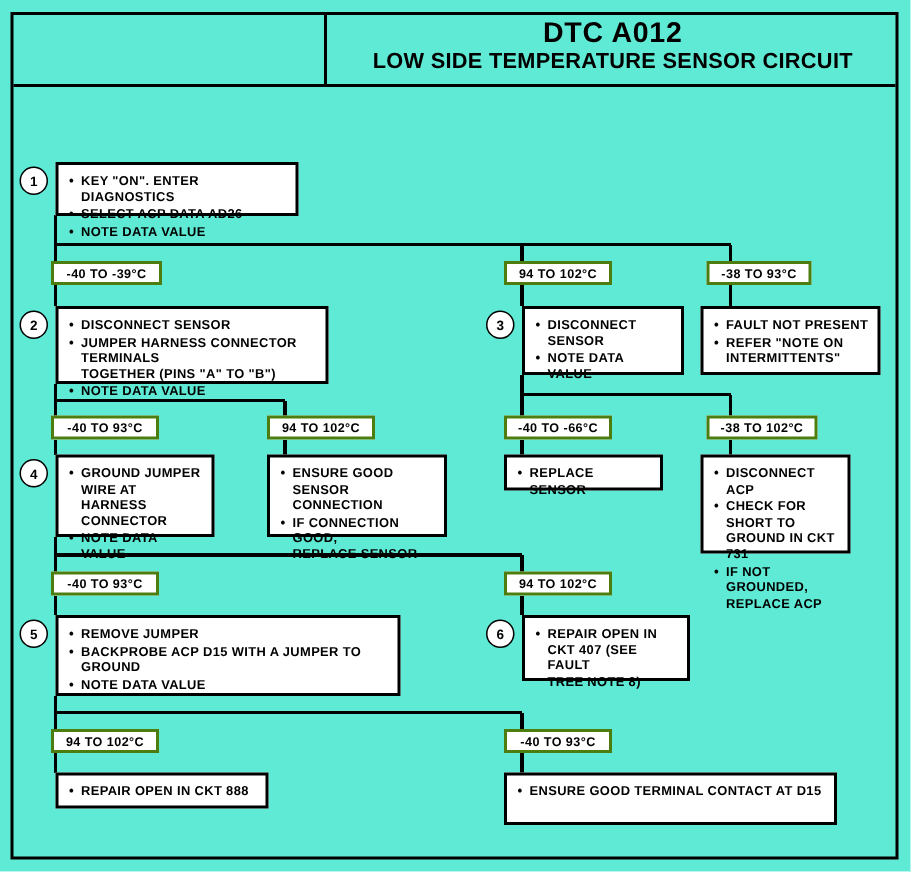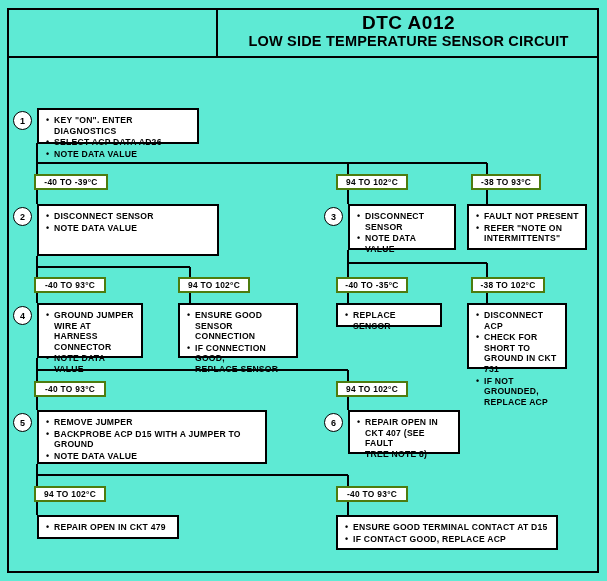--- a/index.html
+++ b/index.html
@@ -195,20 +195,22 @@
   </div>
 
   <div class="range" style="position:absolute; left:34px; top:174px; width:74px;">-40 TO -39°C</div>
   <div class="range" style="position:absolute; left:336px; top:174px; width:72px;">94 TO 102°C</div>
   <div class="range" style="position:absolute; left:471px; top:174px; width:70px;">-38 TO 93°C</div>
 
   <div class="step" style="left:13px; top:207px;">2</div>
   <div class="box action" style="left:37px; top:204px; width:182px; height:52px;">
     <ul>
       <li>DISCONNECT SENSOR</li>
+      <li>JUMPER HARNESS CONNECTOR TERMINALS
+TOGETHER (PINS "A" TO "B")</li>
       <li>NOTE DATA VALUE</li>
     </ul>
   </div>
 
   <div class="step" style="left:324px; top:207px;">3</div>
   <div class="box action" style="left:348px; top:204px; width:108px; height:46px;">
     <ul>
       <li>DISCONNECT SENSOR</li>
       <li>NOTE DATA VALUE</li>
     </ul>
@@ -217,21 +219,21 @@
   <div class="box action" style="left:467px; top:204px; width:120px; height:46px;">
     <ul>
       <li>FAULT NOT PRESENT</li>
       <li>REFER "NOTE ON
 INTERMITTENTS"</li>
     </ul>
   </div>
 
   <div class="range" style="position:absolute; left:34px; top:277px; width:72px;">-40 TO 93°C</div>
   <div class="range" style="position:absolute; left:178px; top:277px; width:72px;">94 TO 102°C</div>
-  <div class="range" style="position:absolute; left:336px; top:277px; width:72px;">-40 TO -35°C</div>
+  <div class="range" style="position:absolute; left:336px; top:277px; width:72px;">-40 TO -66°C</div>
   <div class="range" style="position:absolute; left:471px; top:277px; width:74px;">-38 TO 102°C</div>
 
   <div class="step" style="left:13px; top:306px;">4</div>
   <div class="box action" style="left:37px; top:303px; width:106px; height:55px;">
     <ul>
       <li>GROUND JUMPER
 WIRE AT HARNESS
 CONNECTOR</li>
       <li>NOTE DATA VALUE</li>
     </ul>
@@ -282,24 +284,23 @@
 CKT 407 (SEE FAULT
 TREE NOTE 8)</li>
     </ul>
   </div>
 
   <div class="range" style="position:absolute; left:34px; top:486px; width:72px;">94 TO 102°C</div>
   <div class="range" style="position:absolute; left:336px; top:486px; width:72px;">-40 TO 93°C</div>
 
   <div class="box action" style="left:37px; top:515px; width:142px; height:24px;">
     <ul>
-      <li>REPAIR OPEN IN CKT 479</li>
+      <li>REPAIR OPEN IN CKT 888</li>
     </ul>
   </div>
 
   <div class="box action" style="left:336px; top:515px; width:222px; height:35px;">
     <ul>
       <li>ENSURE GOOD TERMINAL CONTACT AT D15</li>
-      <li>IF CONTACT GOOD, REPLACE ACP</li>
     </ul>
   </div>
 
 </div>
 
 </body></html>

